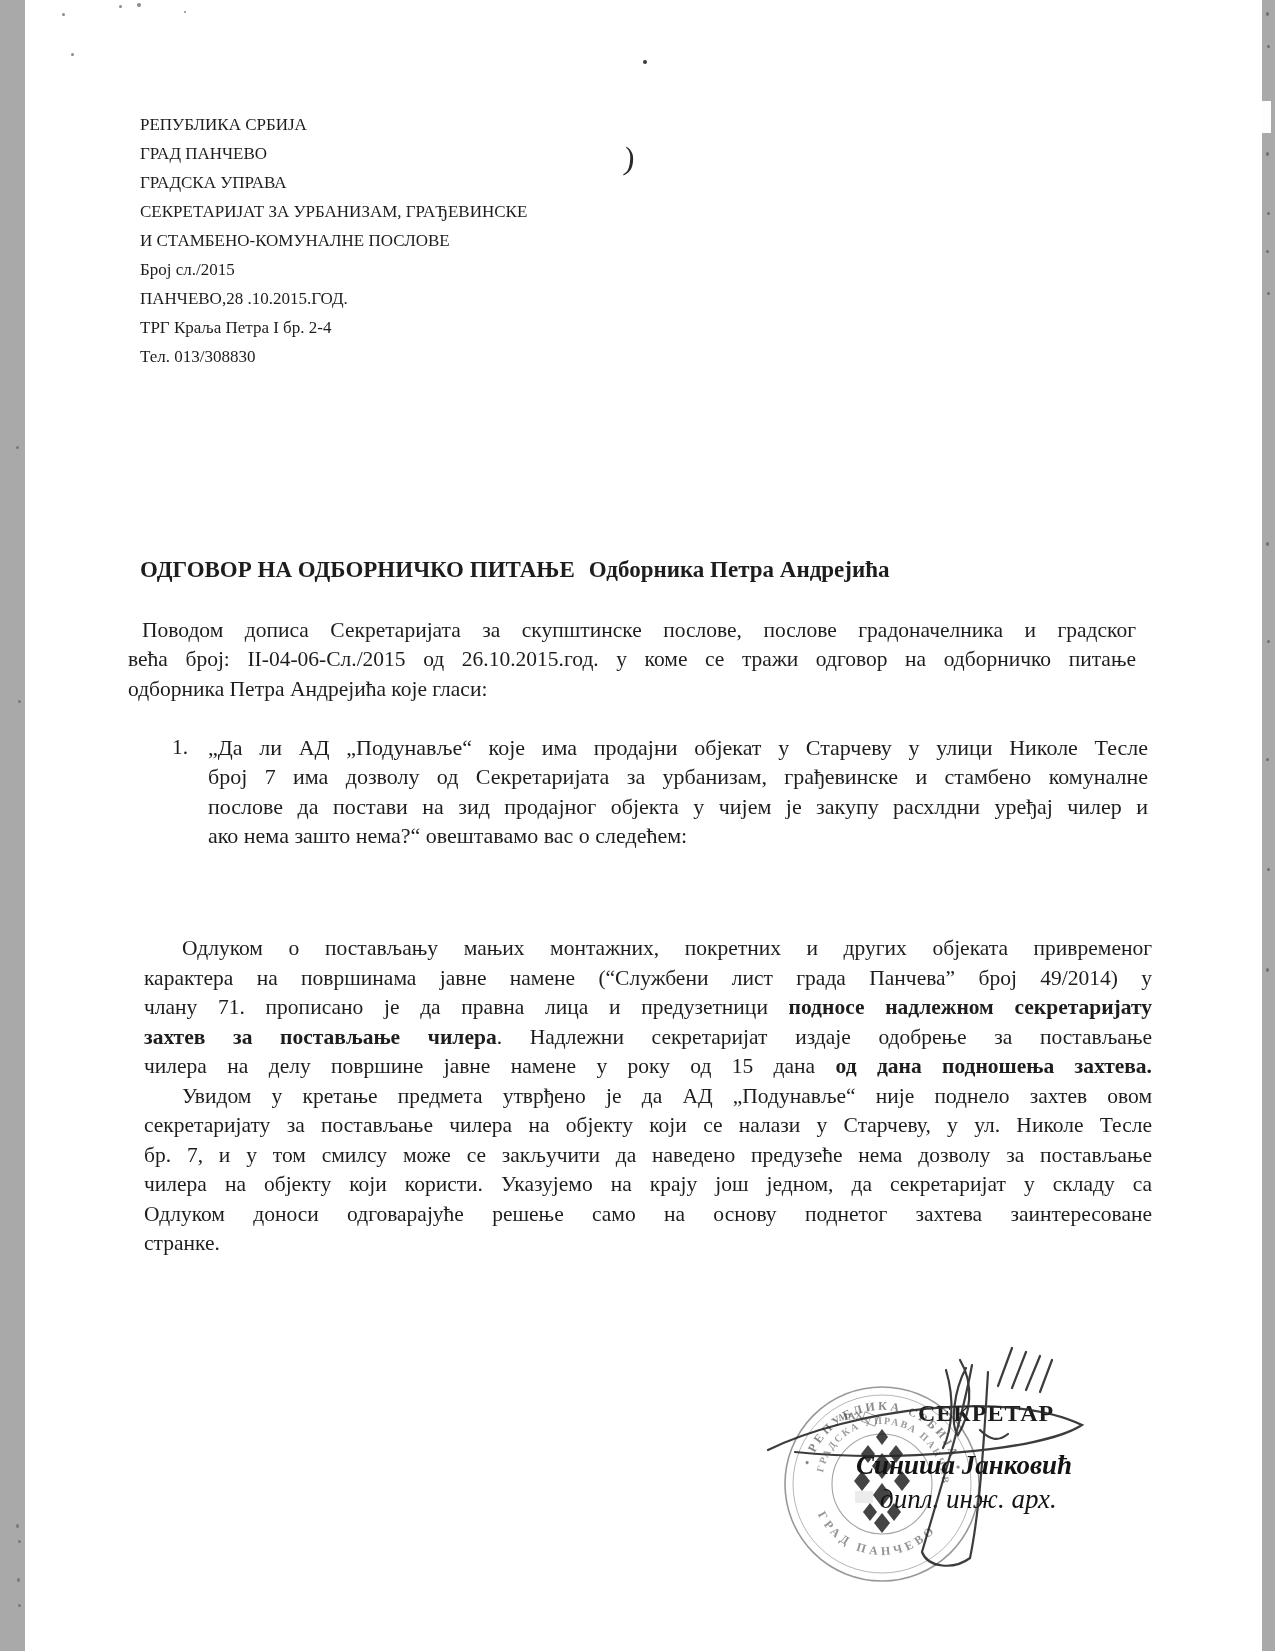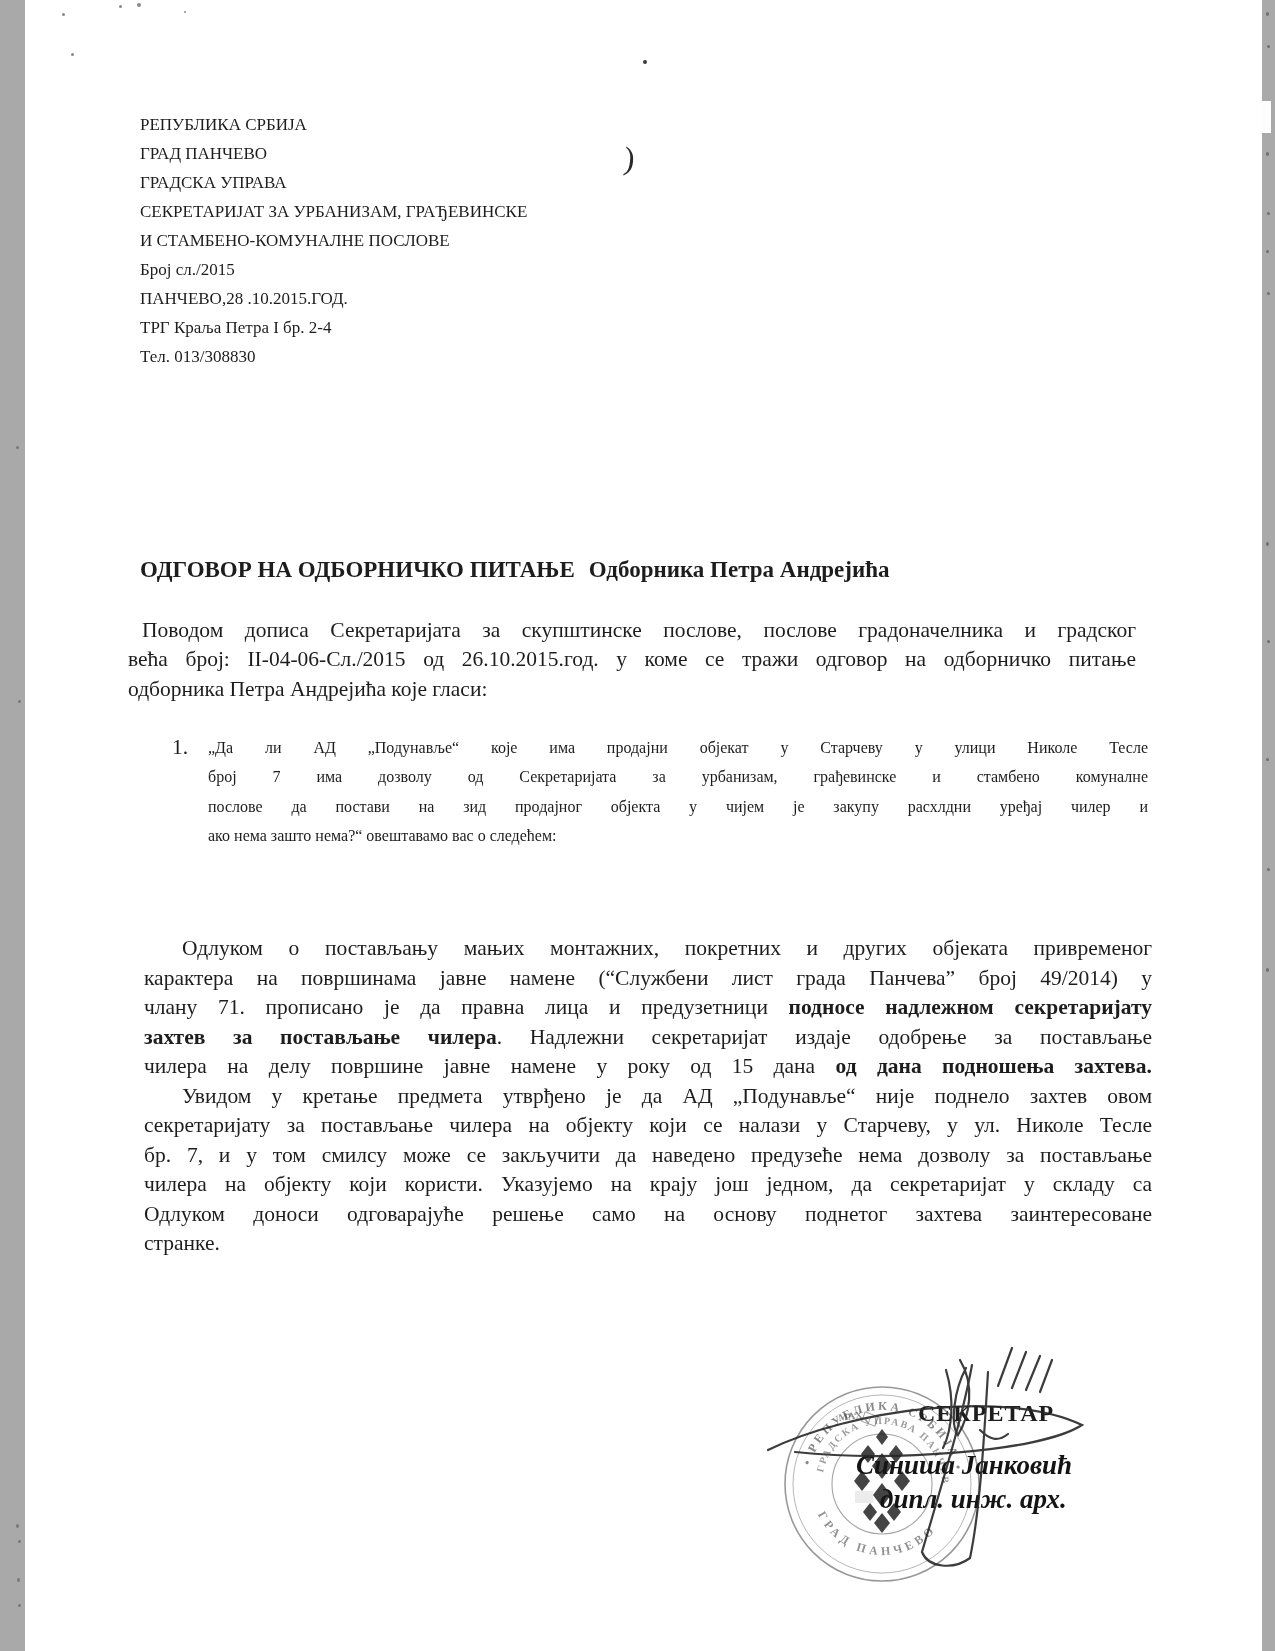--- a/index.html
+++ b/index.html
@@ -11,30 +11,30 @@
   .abs{position:absolute;}
   .edge{position:absolute;top:0;height:1651px;background:#a9a9a9;}
   .speck{position:absolute;border-radius:50%;background:#8a8a8a;}
   .header{left:140px;top:110px;font-size:17px;line-height:29px;white-space:nowrap;}
   .addressee{left:140px;top:472px;width:1008px;font-size:23px;font-weight:bold;line-height:31px;}
   .subject{left:140px;top:557px;font-size:23px;font-weight:bold;white-space:nowrap;}
   .subject .gap{display:inline-block;width:14px;}
   .body-block{width:1008px;font-size:21.5px;line-height:29.4px;}
   .intro{left:128px;top:616px;}
   .qmark{left:172px;top:733px;font-size:21.5px;line-height:29.4px;}
-  .question{left:208px;top:733px;width:940px;font-size:16px;line-height:29.4px;}
+  .question{left:208px;top:733px;width:940px;font-size:22px;line-height:29.4px;}
   .answer{left:144px;top:934px;line-height:29.5px;}
   .jline{text-align:justify;text-align-last:justify;overflow:hidden;}
   .lline{text-align:left;}
   .ind14{text-indent:14px;}
   .ind38{text-indent:38px;}
   .b{font-weight:bold;}
   .secretary{left:918px;top:1400px;font-size:24px;font-weight:bold;letter-spacing:1px;white-space:nowrap;z-index:4;}
   .sig-name{left:856px;top:1450px;font-size:27px;font-weight:bold;font-style:italic;white-space:nowrap;z-index:4;color:#141414;}
-  .sig-title{left:880px;top:1484px;font-size:27px;font-weight:bold;font-style:italic;white-space:nowrap;z-index:4;color:#141414;}
+  .sig-title{left:880px;top:1484px;font-size:27px;font-weight:normal;font-style:italic;white-space:nowrap;z-index:4;color:#141414;}
   .stamp-svg{left:767px;top:1369px;z-index:2;}
   .sign-svg{left:740px;top:1330px;z-index:5;}
   .paren{left:624px;top:140px;font-size:32px;color:#2a2a2a;transform:rotate(6deg);}
   .dot-mark{left:643px;top:60px;width:4px;height:4px;border-radius:50%;background:#3a3a3a;}
   .notch{left:1262px;top:101px;width:9px;height:32px;background:#fdfdfd;}
 </style>
 </head>
 <body>
 
 <div class="page">

